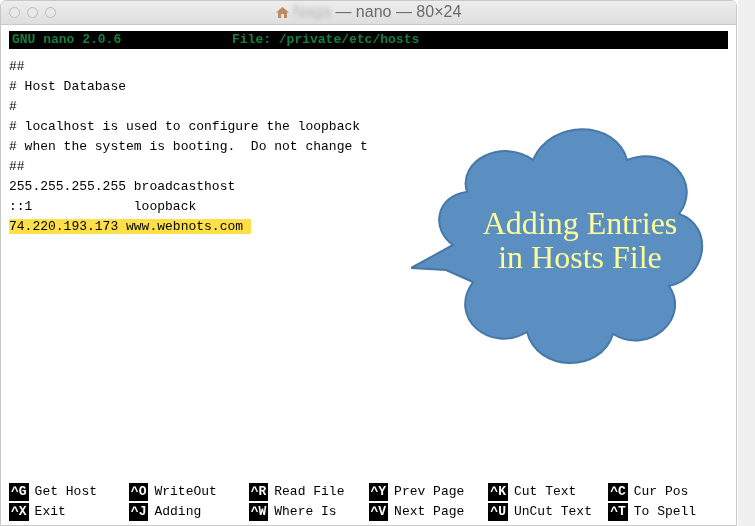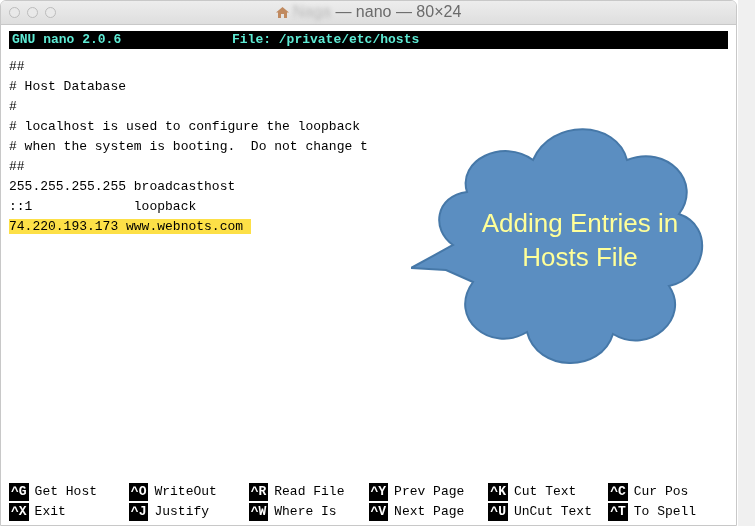--- a/index.html
+++ b/index.html
@@ -60,21 +60,21 @@
       color: #bbb;
       filter: blur(2px);
     }
     .content {
       position: relative;
       padding: 6px 8px 0 8px;
       height: calc(100% - 24px);
     }
     .status-bar {
       background: #000;
-      color: #5eead4;
+      color: #15803d;
       font-weight: bold;
       display: flex;
       padding: 0 3px;
       line-height: 18px;
       height: 18px;
     }
     .status-left { width: 220px; }
     .status-mid { flex: 1; text-align: left; }
     .status-right { width: 100px; text-align: right; }
     .editor {
@@ -114,22 +114,22 @@
       height: 285px;
       pointer-events: none;
     }
     .callout svg { width: 100%; height: 100%; }
     .callout-text {
       position: absolute;
       top: 96px;
       left: 64px;
       width: 210px;
       text-align: center;
-      font-family: Liberation Sans, sans-serif;
-      font-size: 26px;
+      font-family: Liberation Serif, serif;
+      font-size: 32px;
       line-height: 34px;
       color: #ffff99;
     }
     .outer-scroll {
       position: absolute;
       top: 0;
       right: 0;
       width: 17px;
       height: 526px;
       background: #f0f0f0;
@@ -211,21 +211,21 @@
       <div class="shortcut">
           <span class="keycap">^C</span>
           <span>Cur Pos</span>
         </div>
       <div class="shortcut">
           <span class="keycap">^X</span>
           <span>Exit</span>
         </div>
       <div class="shortcut">
           <span class="keycap">^J</span>
-          <span>Justify</span>
+          <span>Adding</span>
         </div>
       <div class="shortcut">
           <span class="keycap">^W</span>
           <span>Where Is</span>
         </div>
       <div class="shortcut">
           <span class="keycap">^V</span>
           <span>Next Page</span>
         </div>
       <div class="shortcut">

